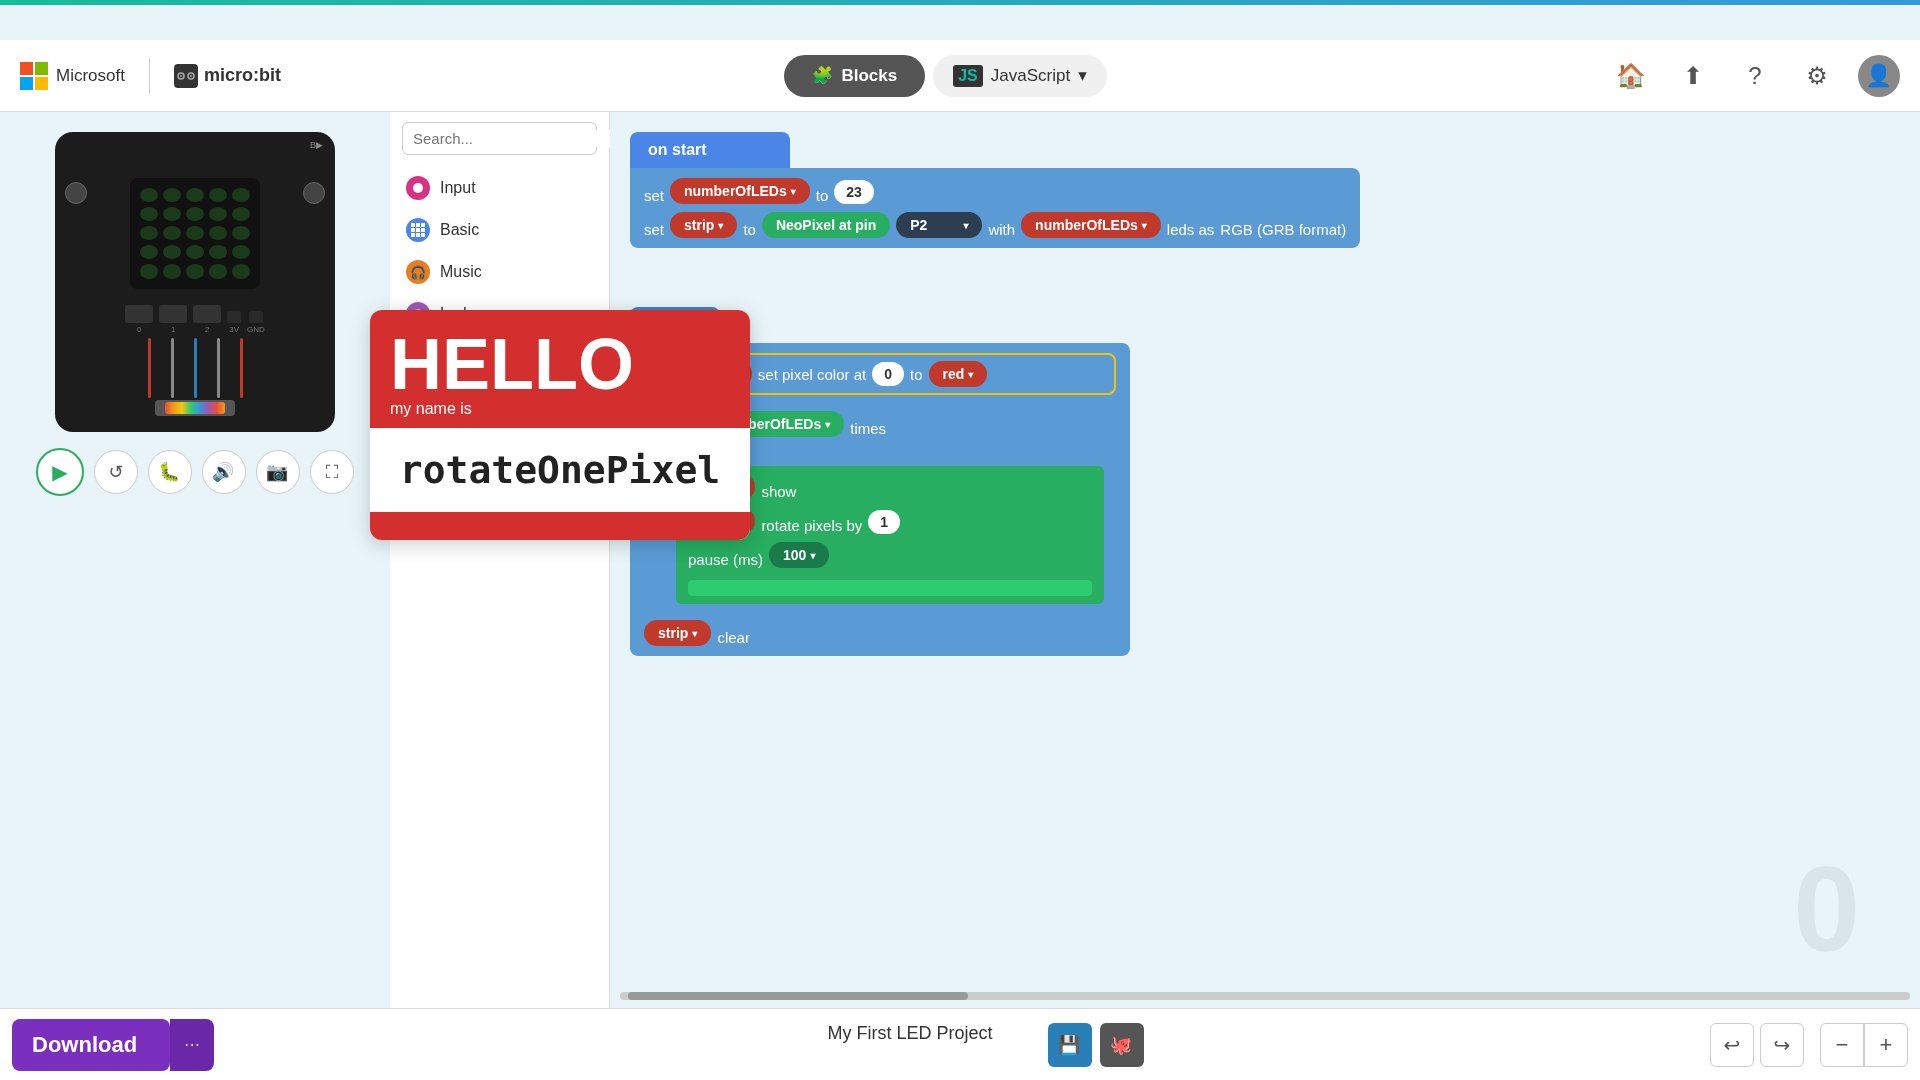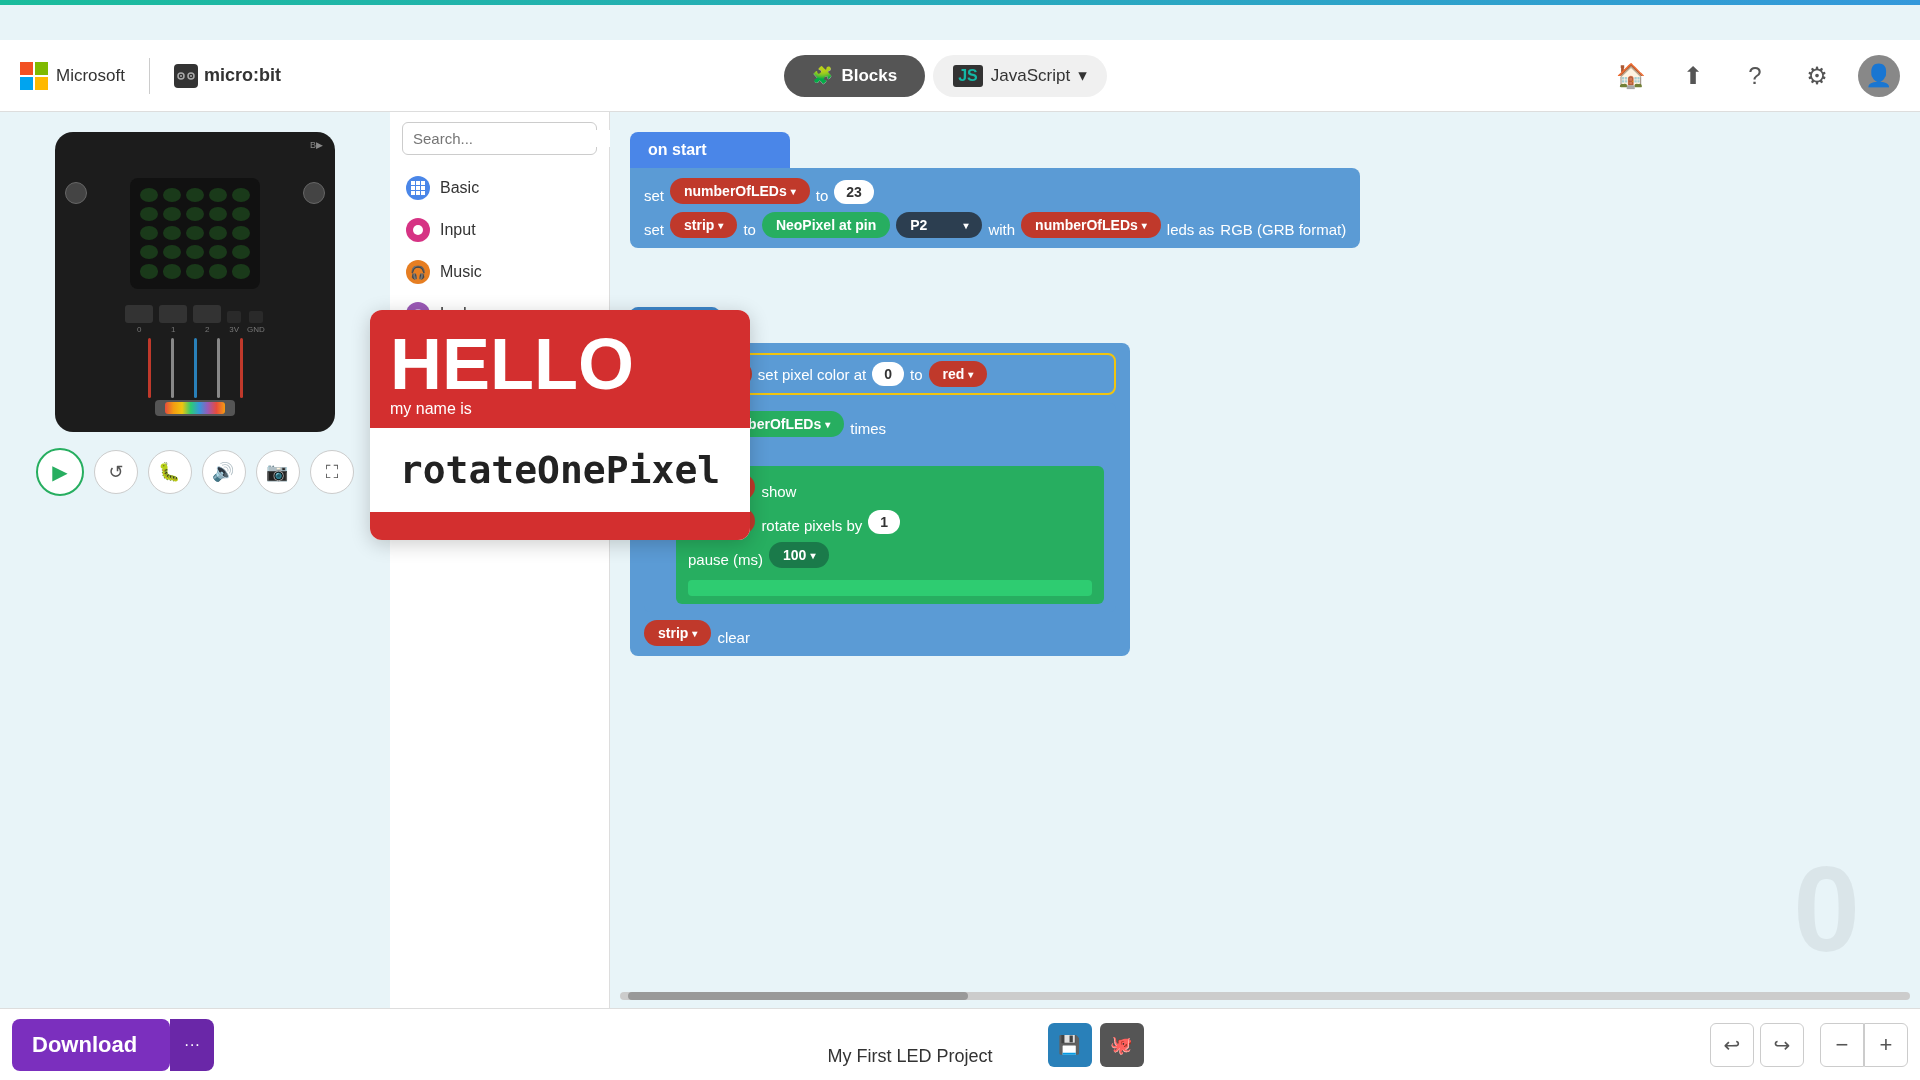--- a/index.html
+++ b/index.html
@@ -195,21 +195,21 @@
     }
     .btn-download {
       background: #7b2fbe; color: white; border: none; border-radius: 8px; padding: 0 0 0 20px; font-size: 22px; font-weight: 700; cursor: pointer; height: 52px; display: flex; align-items: center; gap: 0;
     }
     .btn-download-label { padding-right: 33px; }
     .btn-download-more {
       background: #6a27a8; height: 52px; display: flex; align-items: center; justify-content: center; padding: 0 14px; border-radius: 0 8px 8px 0; cursor: pointer; color: white; font-size: 16px;
     }
 
     .project-name-area {
-      display: flex; align-items: flex-end; gap: 8px; flex: 1; justify-content: center;
+      display: flex; align-items: flex-start; gap: 8px; flex: 1; justify-content: center;
     }
     .project-name-input {
       border: none; outline: none; font-size: 18px; font-weight: 500; color: #333; background: none; text-align: center; width: 260px;
     }
     .project-icon-btn {
       background: #2980b9; border: none; border-radius: 6px; width: 44px; height: 44px; cursor: pointer; display: flex; align-items: center; justify-content: center; color: white; font-size: 18px;
     }
     .project-icon-btn.github { background: #555; }
 
     .undo-redo-area { display: flex; gap: 6px; margin-left: auto; }
@@ -396,46 +396,46 @@
     <div class="hello-bottom"></div>
   </div>
 
   <div class="blocks-palette">
     <div class="search-bar">
       <input class="search-input" type="text" placeholder="Search..." style="">
       <span class="search-icon">🔍</span>
     </div>
 
     <div class="palette-item">
+      <div class="palette-dot" style="background:#d63384;">
+        <svg width="12" height="12" viewBox="0 0 12 12">
+            <circle cx="6" cy="6" r="5" fill="white"></circle>
+          </svg>
+      </div>
+      <span>Input</span>
+    </div>
+
+    <div class="palette-item">
       <div class="palette-dot" style="background:#4a86e8;">
         <svg width="14" height="14" viewBox="0 0 14 14">
             <rect x="0" y="0" width="4" height="4" fill="white"></rect>
             <rect x="5" y="0" width="4" height="4" fill="white"></rect>
             <rect x="10" y="0" width="4" height="4" fill="white"></rect>
             <rect x="0" y="5" width="4" height="4" fill="white"></rect>
             <rect x="5" y="5" width="4" height="4" fill="white"></rect>
             <rect x="10" y="5" width="4" height="4" fill="white"></rect>
             <rect x="0" y="10" width="4" height="4" fill="white"></rect>
             <rect x="5" y="10" width="4" height="4" fill="white"></rect>
             <rect x="10" y="10" width="4" height="4" fill="white"></rect>
           </svg>
       </div>
       <span>Basic</span>
     </div>
 
     <div class="palette-item">
-      <div class="palette-dot" style="background:#d63384;">
-        <svg width="12" height="12" viewBox="0 0 12 12">
-            <circle cx="6" cy="6" r="5" fill="white"></circle>
-          </svg>
-      </div>
-      <span>Input</span>
-    </div>
-
-    <div class="palette-item">
       <div class="palette-dot" style="background:#e67e22;">
         <span style="font-size:13px;">🎧</span>
       </div>
       <span>Music</span>
     </div>
 
     <div class="palette-item">
       <div class="palette-dot" style="background:#9b59b6;">
         <svg width="12" height="12" viewBox="0 0 12 12">
             <circle cx="6" cy="6" r="5" fill="white" opacity="0.5"></circle>

